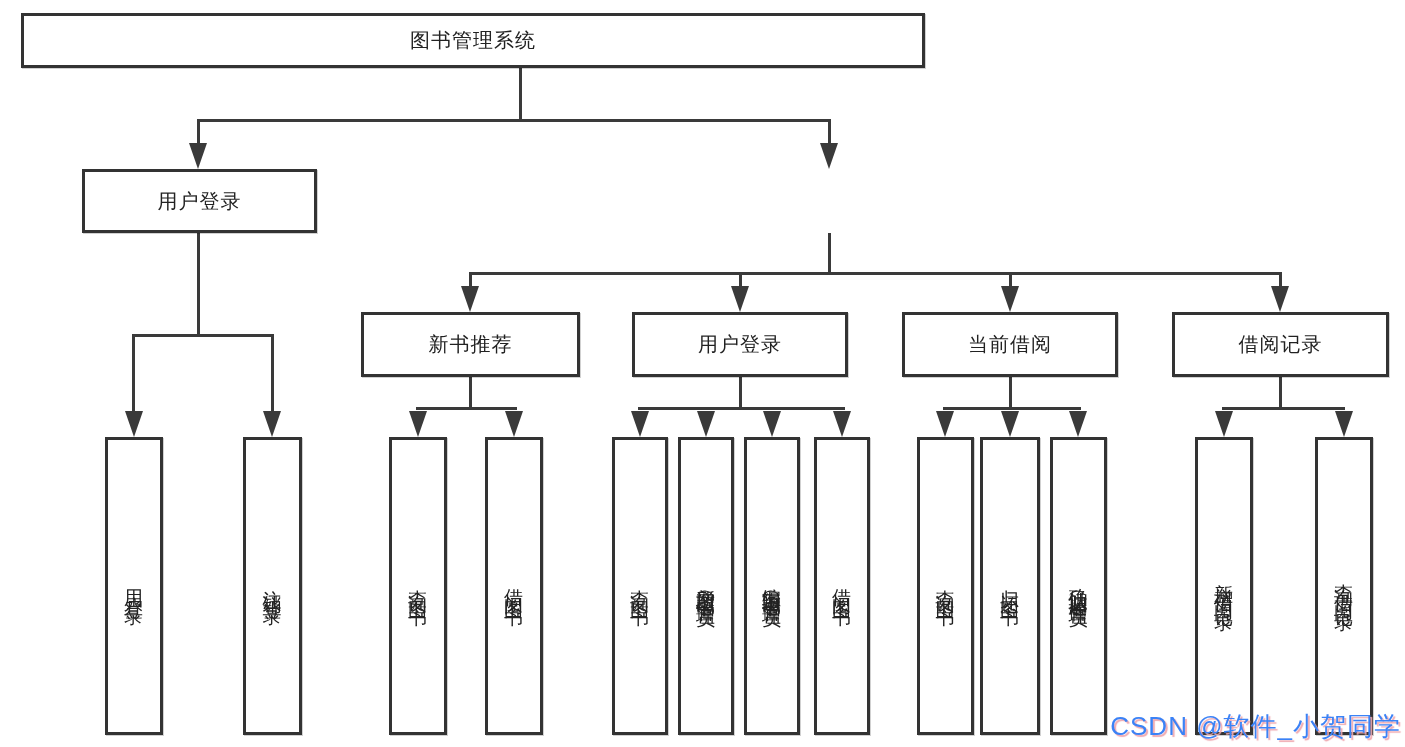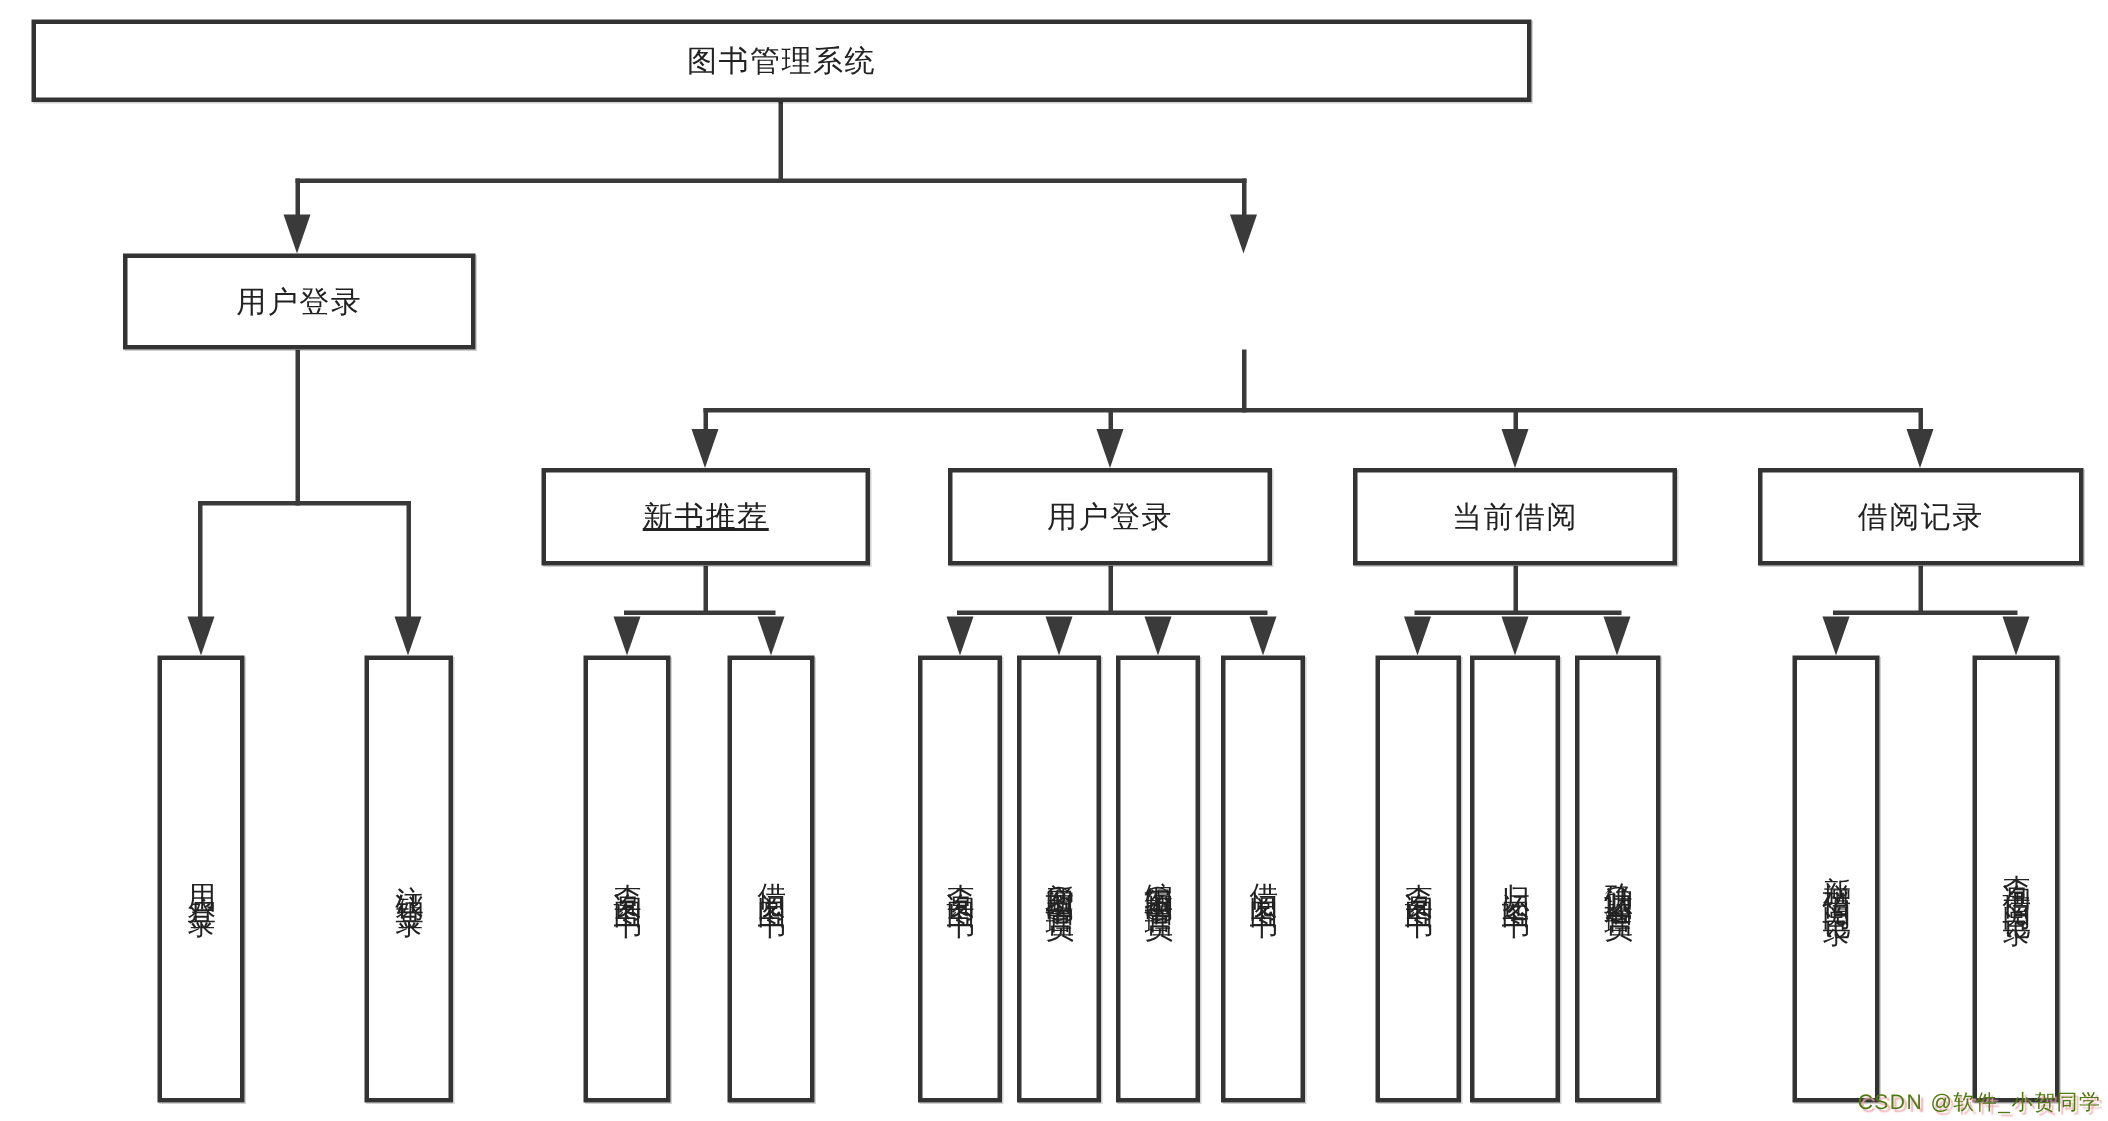--- a/index.html
+++ b/index.html
@@ -19,21 +19,21 @@
   .box-v .vtxt{
     writing-mode:vertical-rl;text-orientation:upright;letter-spacing:6px;line-height:1;
   }
   .line{position:absolute;background:#3a3a3a;}
   .arrow{
     position:absolute;width:0;height:0;
     border-left:9px solid transparent;border-right:9px solid transparent;
     border-top:26px solid #3a3a3a;
   }
   #watermark{
-    position:absolute;right:4px;bottom:3px;font-size:14px;color:#4d7c0f;
+    position:absolute;right:4px;bottom:3px;font-size:26px;color:#3b82f6;
     text-shadow:2px 2px 1px #efa9b0;letter-spacing:1px;z-index:5;white-space:nowrap;
   }
 </style>
 </head>
 <body>
 
 <div id="stage">
 
   <div class="line" style="left:519px;top:67px;width:3px;height:55px;"></div>
 
@@ -78,29 +78,29 @@
   <div class="line" style="left:943px;top:407px;width:138px;height:3px;"></div>
   <div class="arrow" style="left:936px;top:411px;"></div>
   <div class="arrow" style="left:1001px;top:411px;"></div>
   <div class="arrow" style="left:1069px;top:411px;"></div>
 
   <div class="line" style="left:1279px;top:377px;width:3px;height:33px;"></div>
   <div class="line" style="left:1222px;top:407px;width:123px;height:3px;"></div>
   <div class="arrow" style="left:1215px;top:411px;"></div>
   <div class="arrow" style="left:1335px;top:411px;"></div>
 
-  <div class="box box-h" style="left:21px;top:13px;width:1000px;height:55px;">
+  <div class="box box-h" style="left:21px;top:13px;width:904px;height:55px;">
     <span>图书管理系统</span>
   </div>
 
   <div class="box box-h" style="left:82px;top:169px;width:235px;height:64px;">
     <span>用户登录</span>
   </div>
 
-  <div class="box box-h" style="left:361px;top:312px;width:219px;height:65px;text-decoration:underline;">
+  <div class="box box-h" style="left:361px;top:312px;width:219px;height:65px;">
     <span>新书推荐</span>
   </div>
   <div class="box box-h" style="left:632px;top:312px;width:216px;height:65px;">
     <span>用户登录</span>
   </div>
   <div class="box box-h" style="left:1172px;top:312px;width:217px;height:65px;">
     <span>借阅记录</span>
   </div>
   <div class="box box-h" style="left:902px;top:312px;width:216px;height:65px;">
     <span>当前借阅</span>

